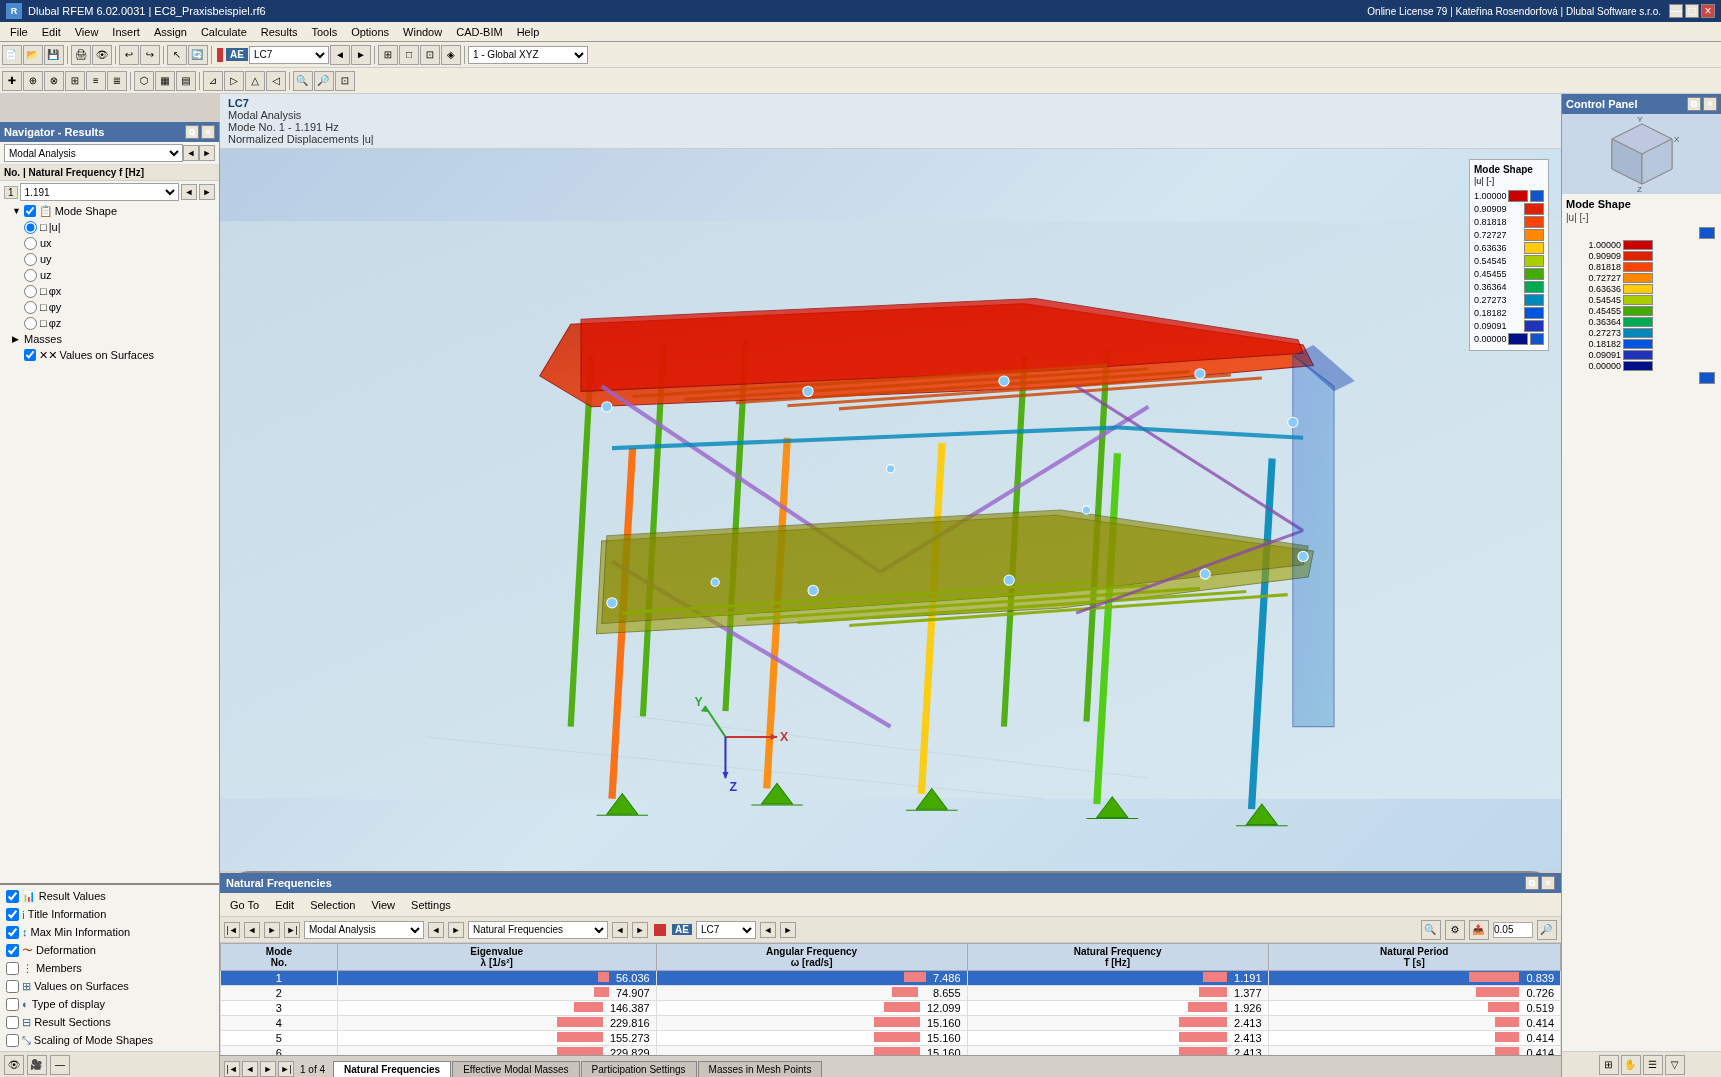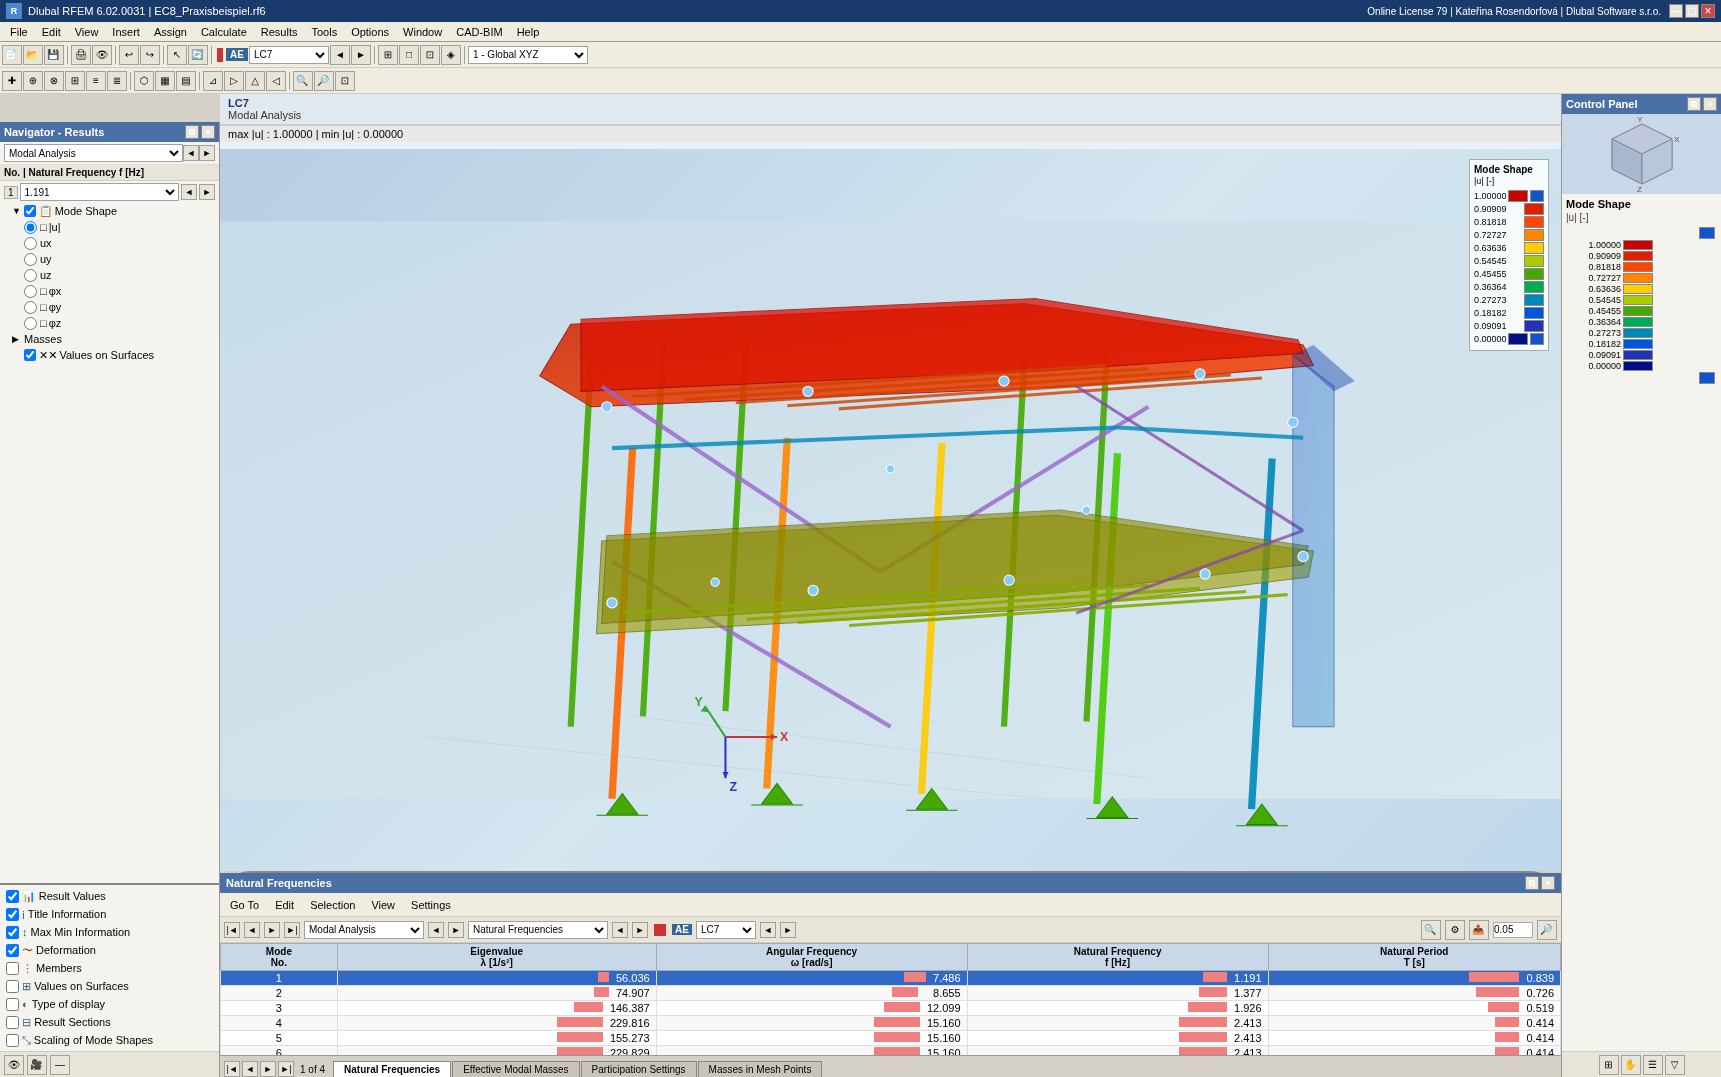--- a/index.html
+++ b/index.html
@@ -332,20 +332,22 @@
       <span class="tb-btn">—</span>
     </div>
   </div>
 
   <div id="center-area">
 
     <div id="viewport">
       <div id="viewport-header">
         <div class="vp-title">LC7</div>
         <div class="vp-subtitle">Modal Analysis</div>
+        <div class="vp-subtitle">Mode No. 1 - 1.191 Hz</div>
+        <div class="vp-subtitle">Normalized Displacements |u|</div>
       </div>
 
       <div id="viewport-canvas">
 
         <svg width="100%" height="100%" viewBox="0 0 1300 560" style="position:absolute;top:0;left:0;">
 
           <defs>
             <linearGradient id="roofGrad" x1="0%" y1="0%" x2="100%" y2="100%">
               <stop offset="0%" style="stop-color:#cc2200;stop-opacity:1"></stop>
               <stop offset="100%" style="stop-color:#ff4400;stop-opacity:1"></stop>

